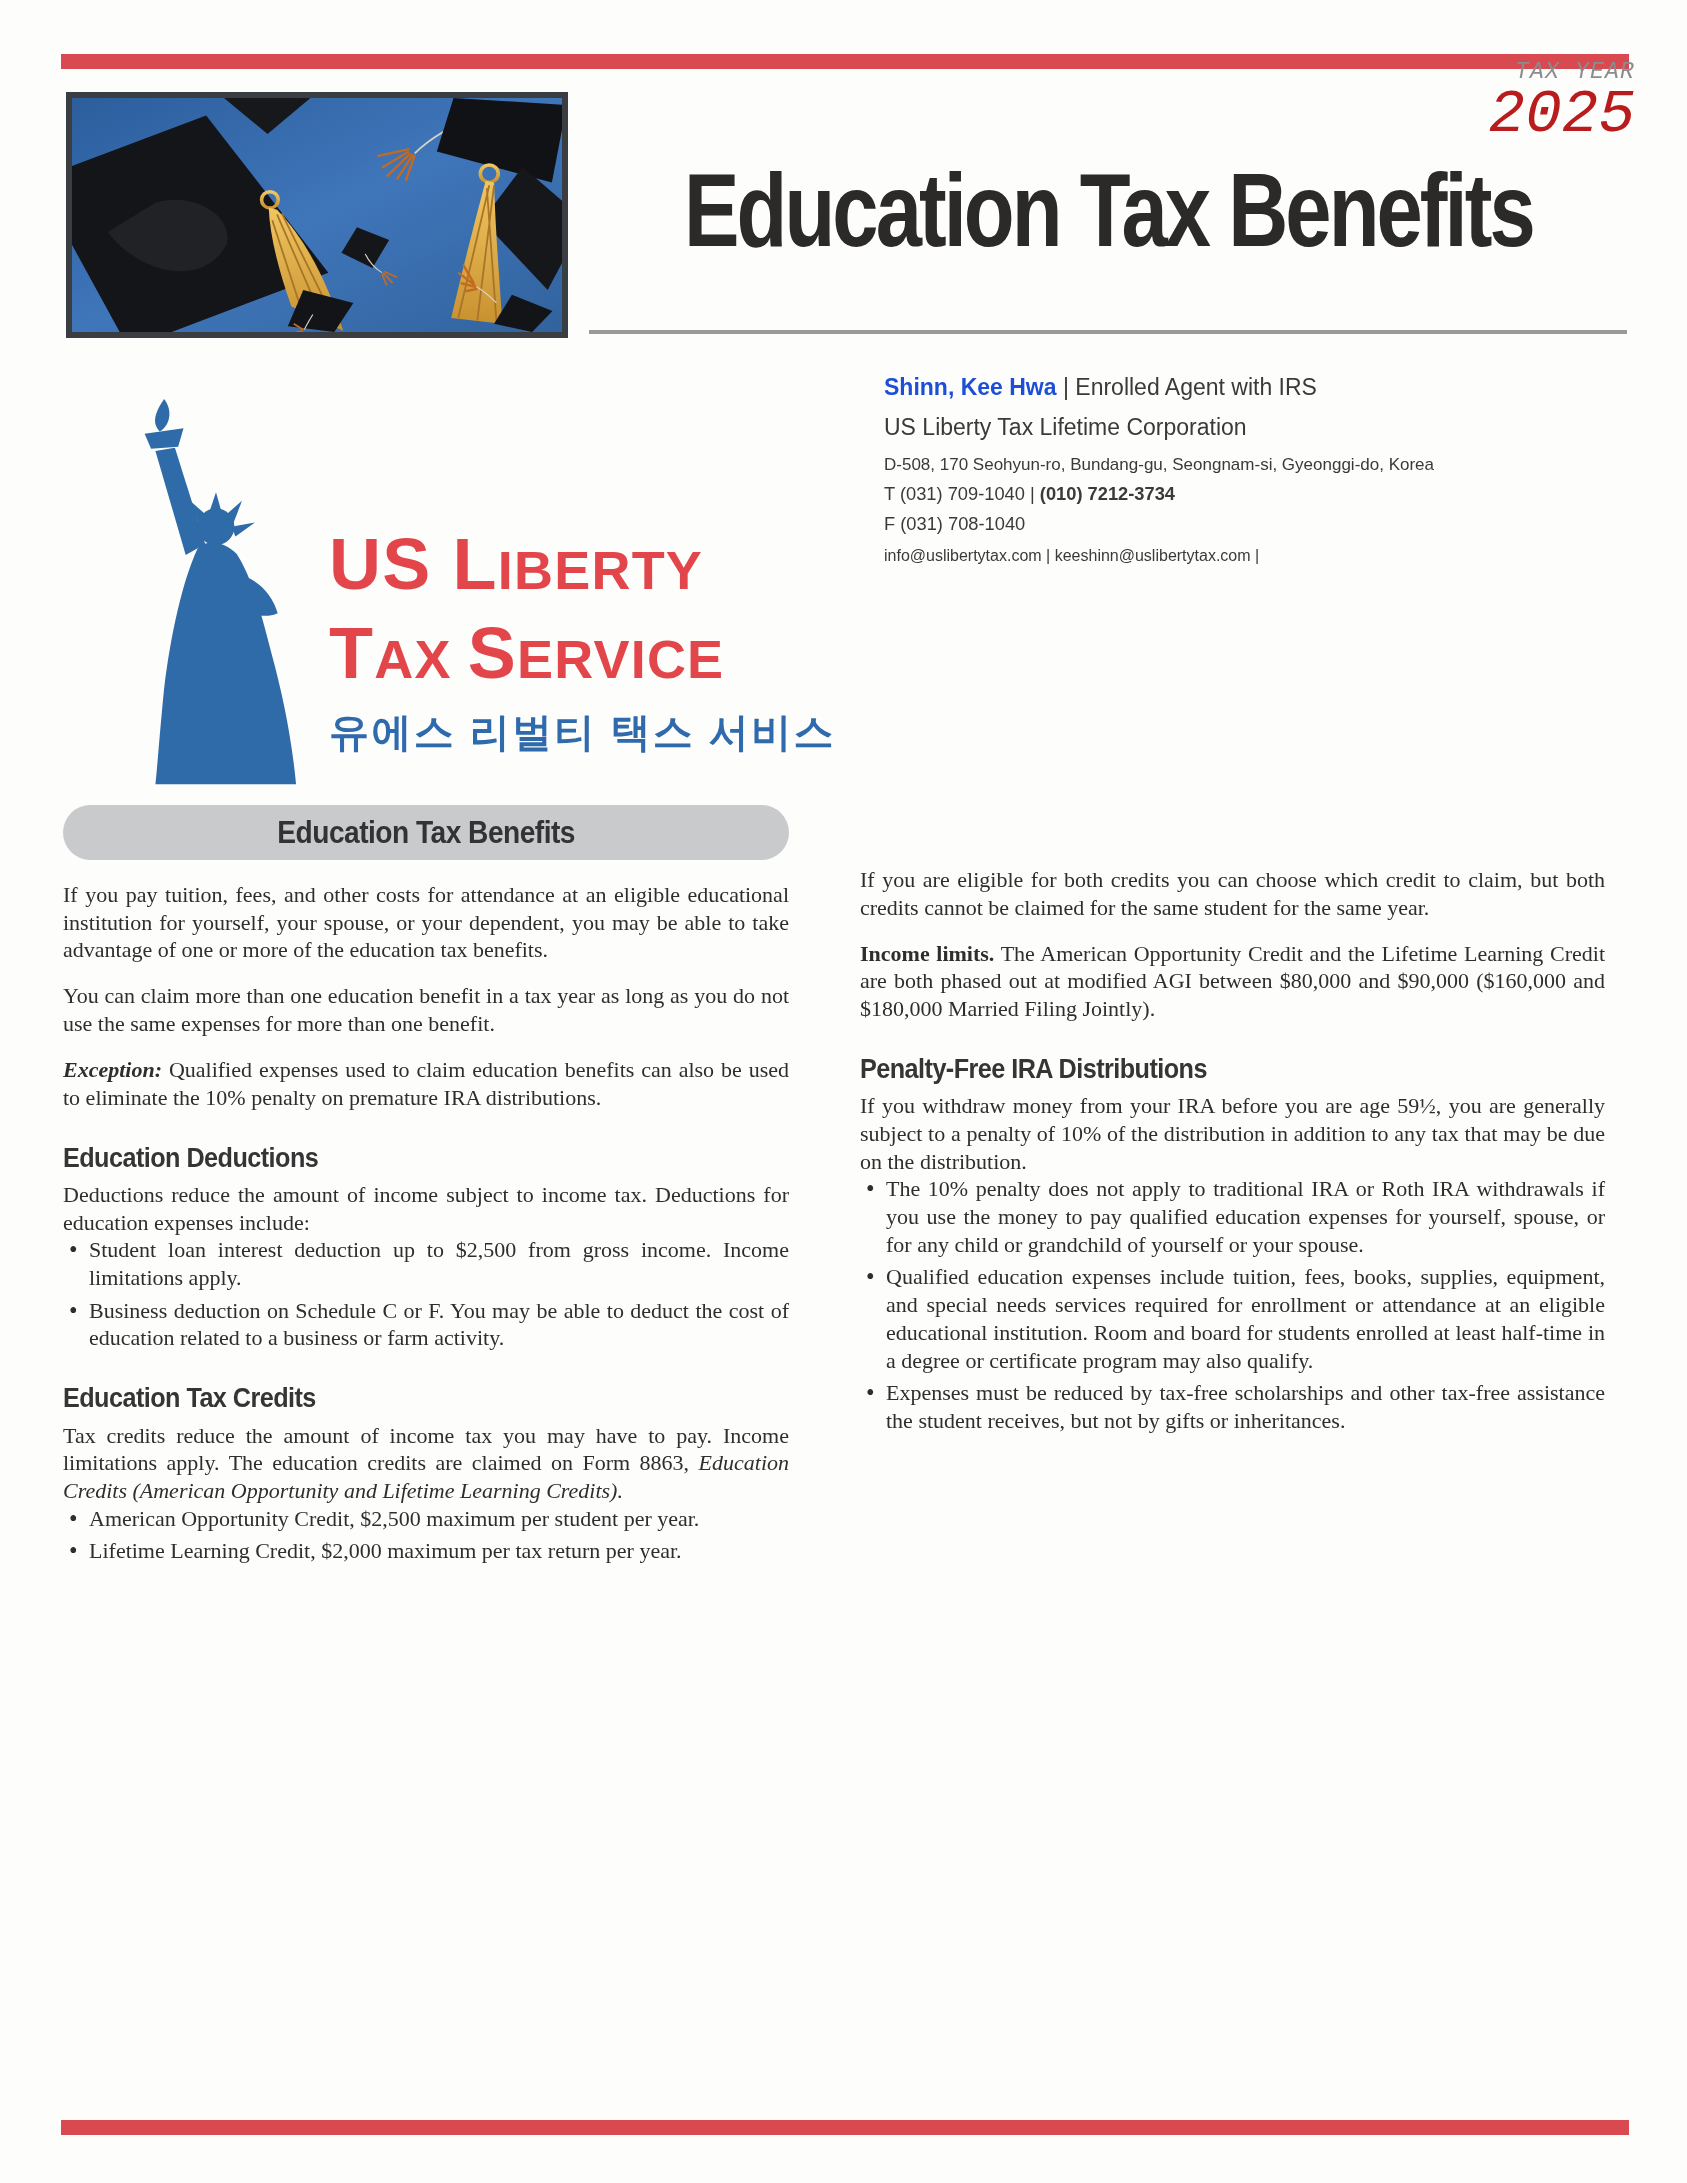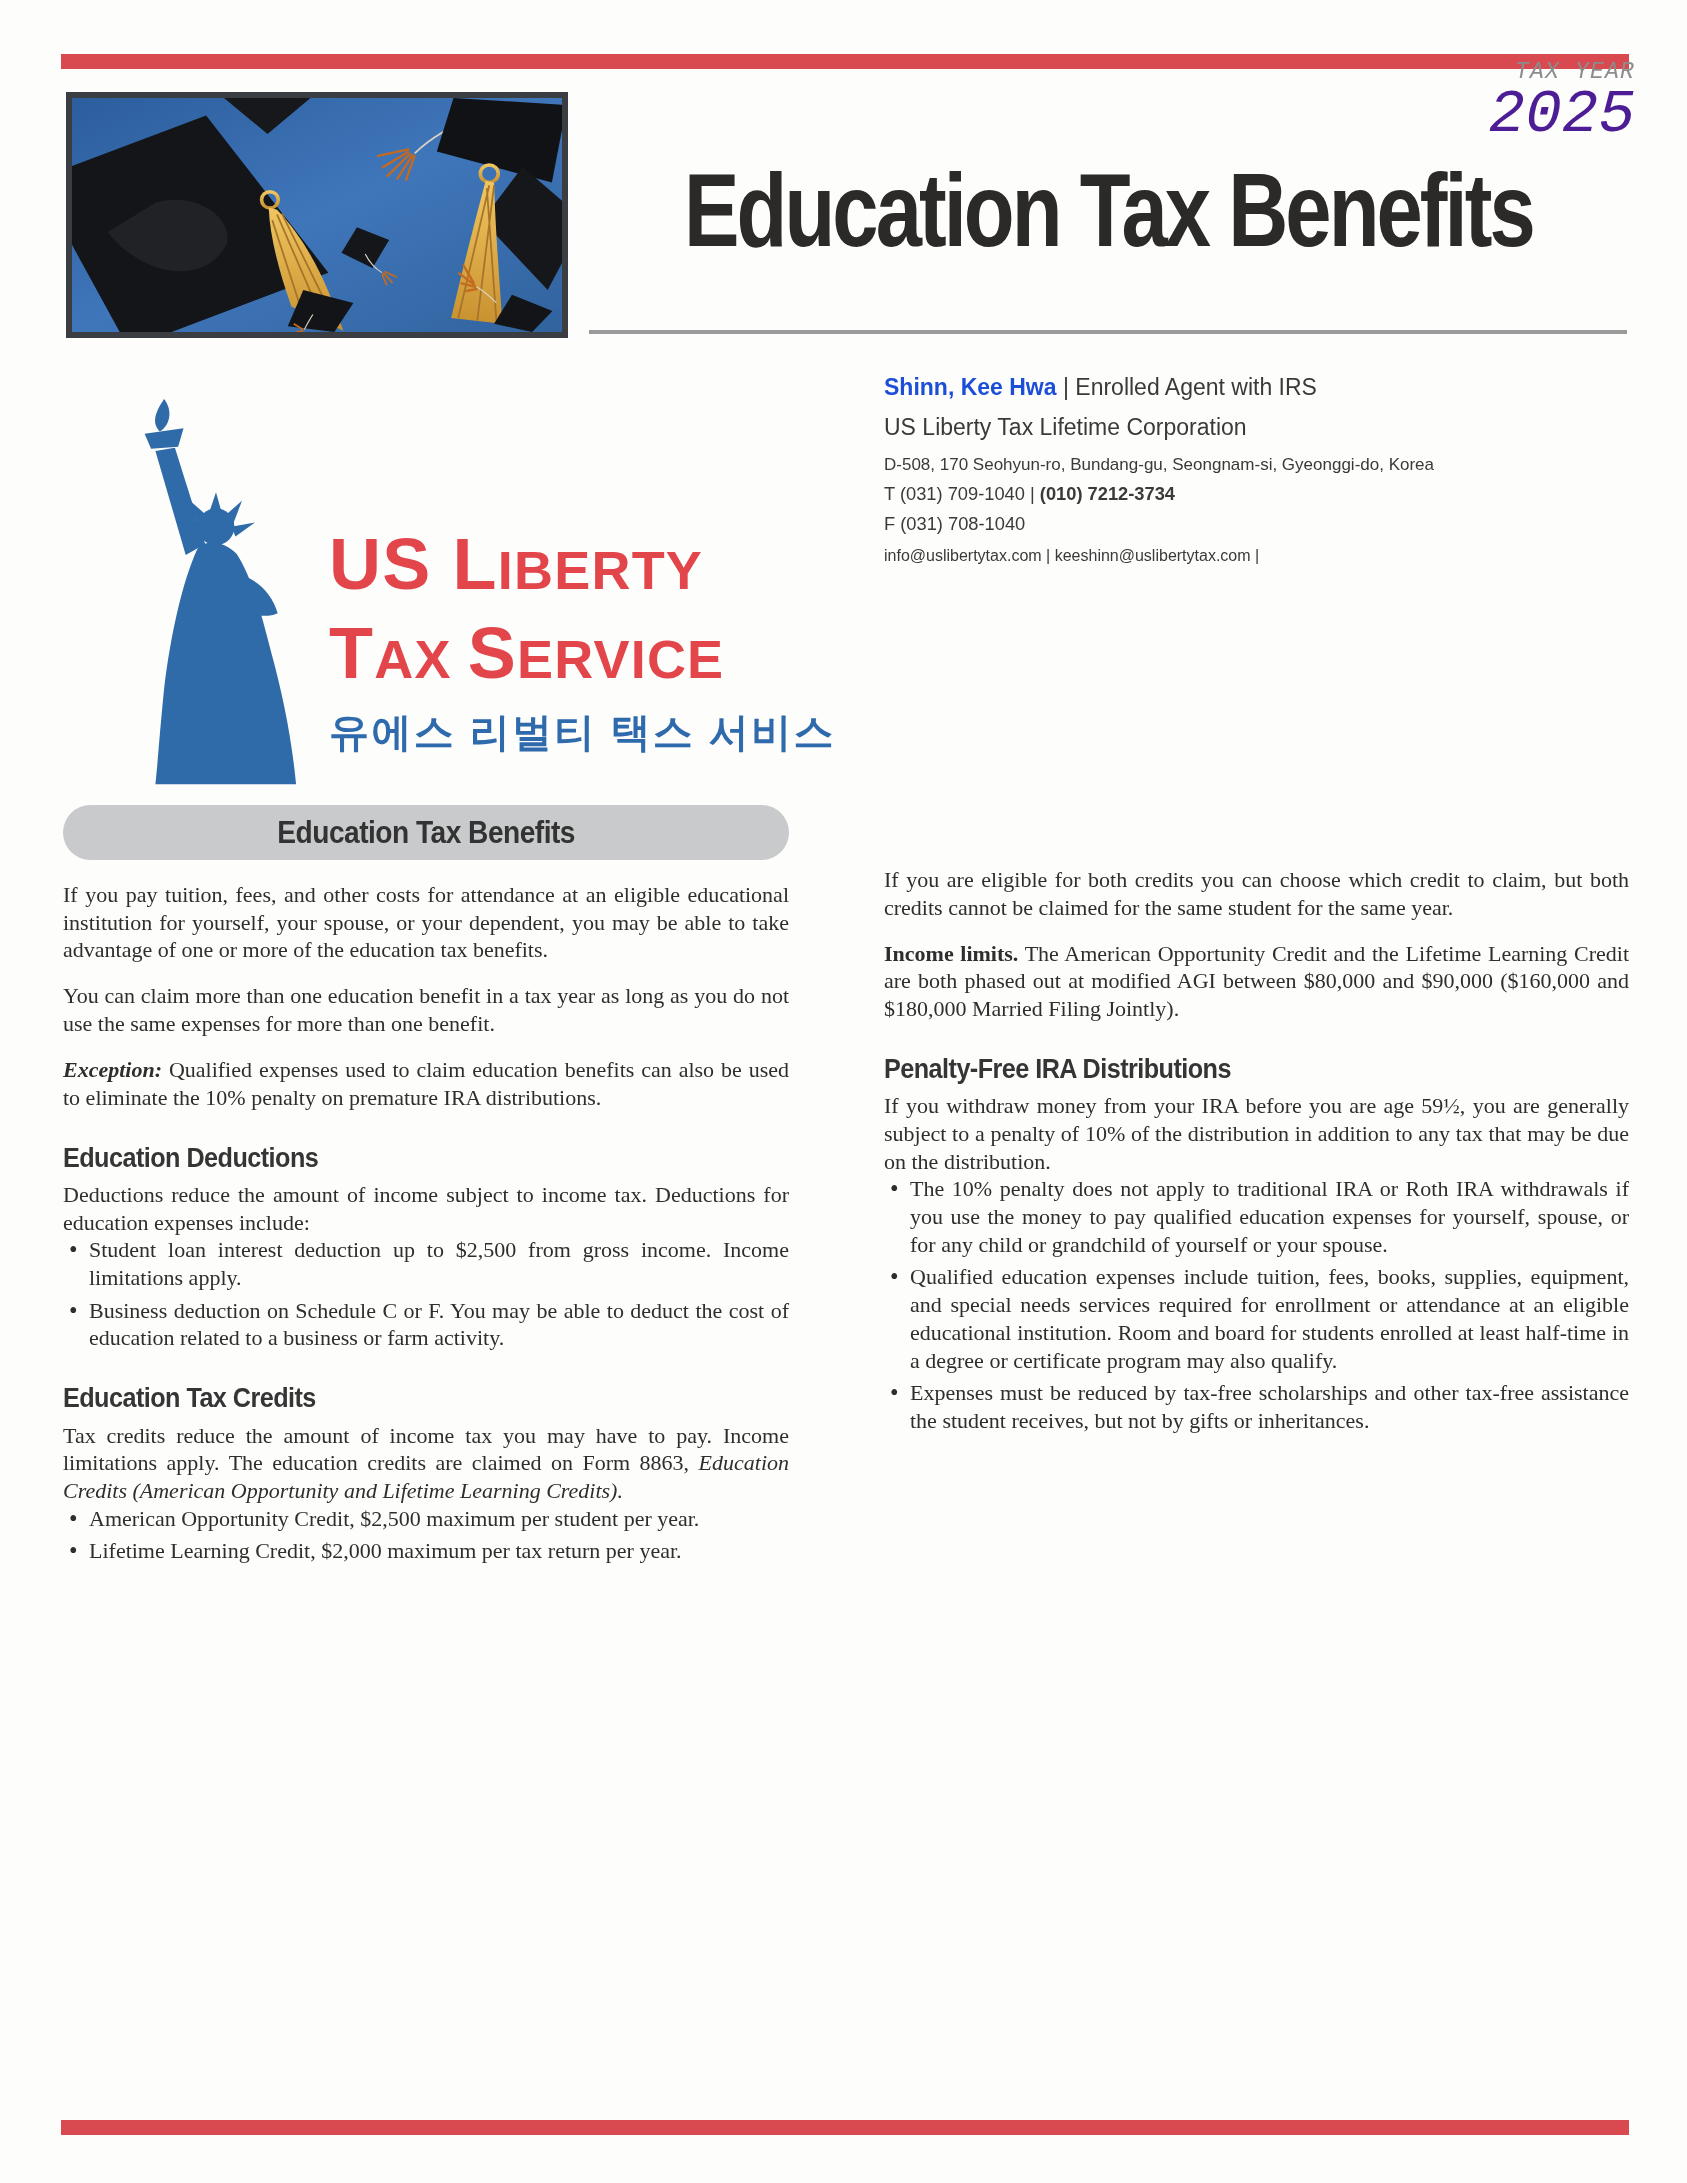--- a/index.html
+++ b/index.html
@@ -10,21 +10,21 @@
     margin:0 auto;
   }
   .bar { position:absolute; left:61px; width:1568px; height:14.7px; background:#d84a4f; }
   .bar.top { top:54px; }
   .bar.bottom { top:2120px; }
 
   
   .taxyear { position:absolute; right:52px; top:59px; text-align:right;
     font-family:Liberation Mono, monospace; font-style:italic; color:#8a8c8e; }
   .taxyear .label { font-size:23px; letter-spacing:1.2px; display:block; }
-  .taxyear .value { font-size:61px; line-height:0.95; display:block; margin-top:1.2px; color:#4c1d95; }
+  .taxyear .value { font-size:61px; line-height:0.95; display:block; margin-top:1.2px; color:#b91c1c; }
 
   .photo-frame { position:absolute; left:66px; top:92px; width:502px; height:246px;
     border:6.1px solid #3a3e42; background:#33649f; }
   .photo-frame svg { display:block; width:100%; height:100%; }
 
   .page-title { position:absolute; left:589px; top:158px; width:1038px;
     display:flex; justify-content:center; }
   .page-title span {
     display:inline-block; font-family:"Liberation Sans", sans-serif; font-weight:700;
     font-size:104px; line-height:1; letter-spacing:-3.7px; color:#2b2a29;
@@ -51,21 +51,21 @@
   .logo-text .row { line-height:1; letter-spacing:1.2px; }
   .logo-text .row + .row { margin-top:17px; }
   .logo-text .big { font-size:72px; }
   .logo-text .small { font-size:54px; }
   .logo-korean { position:absolute; left:244px; top:345px; font-family:"Liberation Sans", sans-serif;
     font-weight:700; font-size:40px; color:#2f6aad; letter-spacing:2.4px; white-space:nowrap; }
 
   
   .col { position:absolute; font-size:22px; line-height:1.26; text-align:justify; }
   .col-left  { left:63px;  top:805px; width:726px; }
-  .col-right { left:884px; top:866px; width:745px; }
+  .col-right { left:860px; top:866px; width:745px; }
 
   .pill { height:55px; border-radius:28px; background:#c9cacb;
     display:flex; align-items:center; justify-content:center; margin-bottom:21px; }
   .pill span { font-family:"Liberation Sans", sans-serif; font-weight:700; font-size:32px;
     color:#333; letter-spacing:-0.6px; transform:scaleX(0.88); white-space:nowrap; }
 
   .para { margin-bottom:18.3px; }
   .h2 { font-family:"Liberation Sans", sans-serif; font-weight:700; font-size:28px;
     color:#353535; letter-spacing:-0.6px; margin:28px 0 6.1px 0; text-align:left; }
   .h2 span { display:inline-block; transform:scaleX(0.9); transform-origin:left center; white-space:nowrap; }

